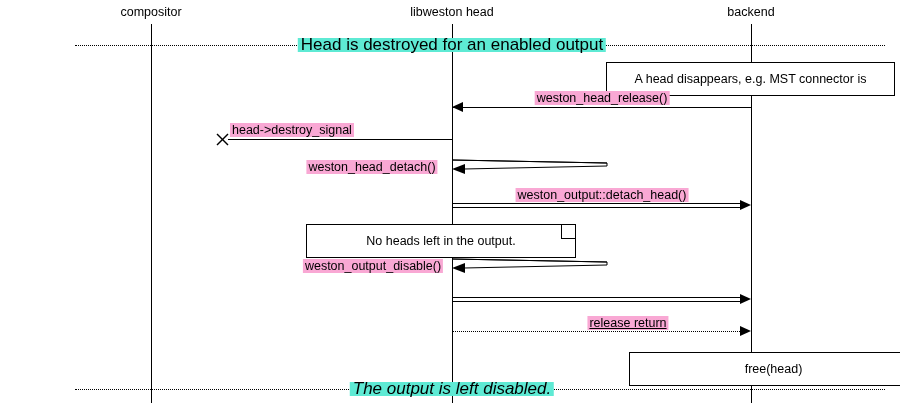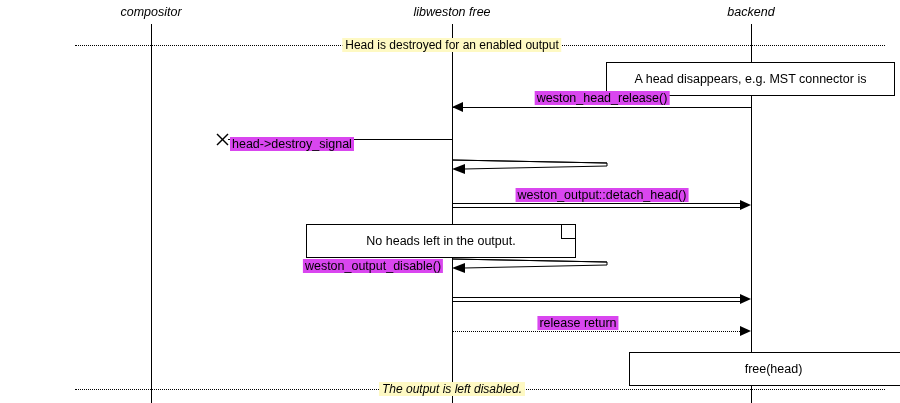--- a/index.html
+++ b/index.html
@@ -1,62 +1,62 @@
 <!DOCTYPE html>
 <html><head>
 <meta charset="utf-8">
 <style>
   html,body{margin:0;padding:0;background:#ffffff;}
   body{width:900px;height:403px;overflow:hidden;
        font-family:"Liberation Sans","DejaVu Sans",sans-serif;color:#000;}
   #diagram{position:relative;width:900px;height:403px;}
 
   .lifeline-head{position:absolute;transform:translateX(-50%);
-       font-size:12.5px;line-height:14px;white-space:nowrap;text-align:center;font-style:italic;}
+       font-size:12.5px;line-height:14px;white-space:nowrap;text-align:center;}
   .lifeline-line{position:absolute;width:0;border-left:1px solid #000;}
 
   .sep{position:absolute;height:0;border-top:1px dotted #000;}
   .sep-label{position:absolute;transform:translateX(-50%);
-       background:#fef9c3;padding:0 3px;font-size:12px;line-height:14px;white-space:nowrap;}
+       background:#5eead4;padding:0 3px;font-size:17px;line-height:14px;white-space:nowrap;}
 
   .note{position:absolute;border:1px solid #000;background:#fff;box-sizing:border-box;
        font-size:12.5px;line-height:14px;text-align:center;
        display:flex;align-items:center;justify-content:center;padding:16px 4px;}
   .note.dogear{position:absolute;}
   .note .fold{position:absolute;top:0;right:0;width:14px;height:14px;
        background:linear-gradient(225deg,#fff 50%,transparent 50%);
        border-left:1px solid #000;border-bottom:1px solid #000;
        box-sizing:border-box;}
   .note .fold::after{content:"";position:absolute;left:-1px;top:13px;width:0;height:0;}
 
   .msg-line{position:absolute;height:0;border-top:1px solid #000;}
   .msg-line.dotted{border-top:1px dotted #000;}
   .msg-label{position:absolute;transform:translateX(-50%);
-       font-size:12.5px;line-height:14px;white-space:nowrap;background:#d946ef;padding:0 2px;}
-  .msg-label.left{transform:none;margin-top:14px;}
+       font-size:12.5px;line-height:14px;white-space:nowrap;background:#f9a8d4;padding:0 2px;}
+  .msg-label.left{transform:none;}
 
   .arrow-r{position:absolute;width:0;height:0;
        border-top:5px solid transparent;border-bottom:5px solid transparent;
        border-left:11px solid #000;}
   .arrow-l{position:absolute;width:0;height:0;
        border-top:5px solid transparent;border-bottom:5px solid transparent;
        border-right:11px solid #000;}
 
   .xmark{position:absolute;font-size:13px;line-height:13px;color:#000;}
   .selfcall{position:absolute;}
 </style>
 </head>
 <body>
 
 <div id="diagram">
 
   <div class="lifeline-head" style="left:151px;top:5px;">compositor</div>
   <div class="lifeline-line" style="left:151px;top:24px;height:379px;"></div>
 
-  <div class="lifeline-head" style="left:452px;top:5px;">libweston free</div>
+  <div class="lifeline-head" style="left:452px;top:5px;">libweston head</div>
   <div class="lifeline-line" style="left:452px;top:24px;height:379px;"></div>
 
   <div class="lifeline-head" style="left:751px;top:5px;">backend</div>
   <div class="lifeline-line" style="left:751px;top:24px;height:379px;"></div>
 
   <div class="sep" style="left:75px;top:45px;width:810px;"></div>
   <div class="sep-label" style="left:452px;top:38px;">Head is destroyed for an enabled output</div>
 
   <div class="note" style="left:606px;top:62px;width:289px;height:33px;flex-direction:column;">
     <span>A head disappears, e.g. MST connector is</span>
@@ -71,20 +71,21 @@
     <line x1="2" y1="2" x2="13" y2="13" stroke="#000" stroke-width="1.4"></line>
     <line x1="13" y1="2" x2="2" y2="13" stroke="#000" stroke-width="1.4"></line>
   </svg>
   <div class="msg-label left" style="left:230px;top:123px;">head-&gt;destroy_signal</div>
 
   <svg class="selfcall" style="left:452px;top:155px;" width="160" height="26" viewBox="0 0 160 26">
     <path d="M0,5 L155,8 L155,11 L12,14" fill="none" stroke="#000" stroke-width="1"></path>
     <path d="M0,5 L155,8" fill="none" stroke="#000" stroke-width="1"></path>
     <polygon points="0,14 13,9 13,19" fill="#000"></polygon>
   </svg>
+  <div class="msg-label" style="left:372px;top:160px;">weston_head_detach()</div>
 
   <div class="msg-line" style="left:452px;top:203px;width:292px;"></div>
   <div class="msg-line" style="left:452px;top:207px;width:292px;"></div>
   <div class="arrow-r" style="left:740px;top:200px;"></div>
   <div class="msg-label" style="left:602px;top:188px;text-align:center;">weston_output::detach_head()</div>
 
   <div class="note dogear" style="left:306px;top:224px;width:270px;height:26px;">
     <span>No heads left in the output.</span>
     <span class="fold"></span>
   </div>
@@ -95,21 +96,21 @@
     <polygon points="0,14 13,9 13,19" fill="#000"></polygon>
   </svg>
   <div class="msg-label" style="left:373px;top:259px;text-align:center;">weston_output_disable()</div>
 
   <div class="msg-line" style="left:452px;top:297px;width:292px;"></div>
   <div class="msg-line" style="left:452px;top:301px;width:292px;"></div>
   <div class="arrow-r" style="left:740px;top:294px;"></div>
 
   <div class="msg-line dotted" style="left:452px;top:331px;width:290px;"></div>
   <div class="arrow-r" style="left:740px;top:326px;"></div>
-  <div class="msg-label" style="left:578px;top:316px;">release return</div>
+  <div class="msg-label" style="left:628px;top:316px;text-decoration:underline;">release return</div>
 
   <div class="note" style="left:629px;top:352px;width:289px;height:26px;">
     <span>free(head)</span>
   </div>
 
   <div class="sep" style="left:75px;top:389px;width:810px;"></div>
   <div class="sep-label" style="left:452px;top:382px;font-style:italic;">The output is left disabled.</div>
 
 </div>
 

